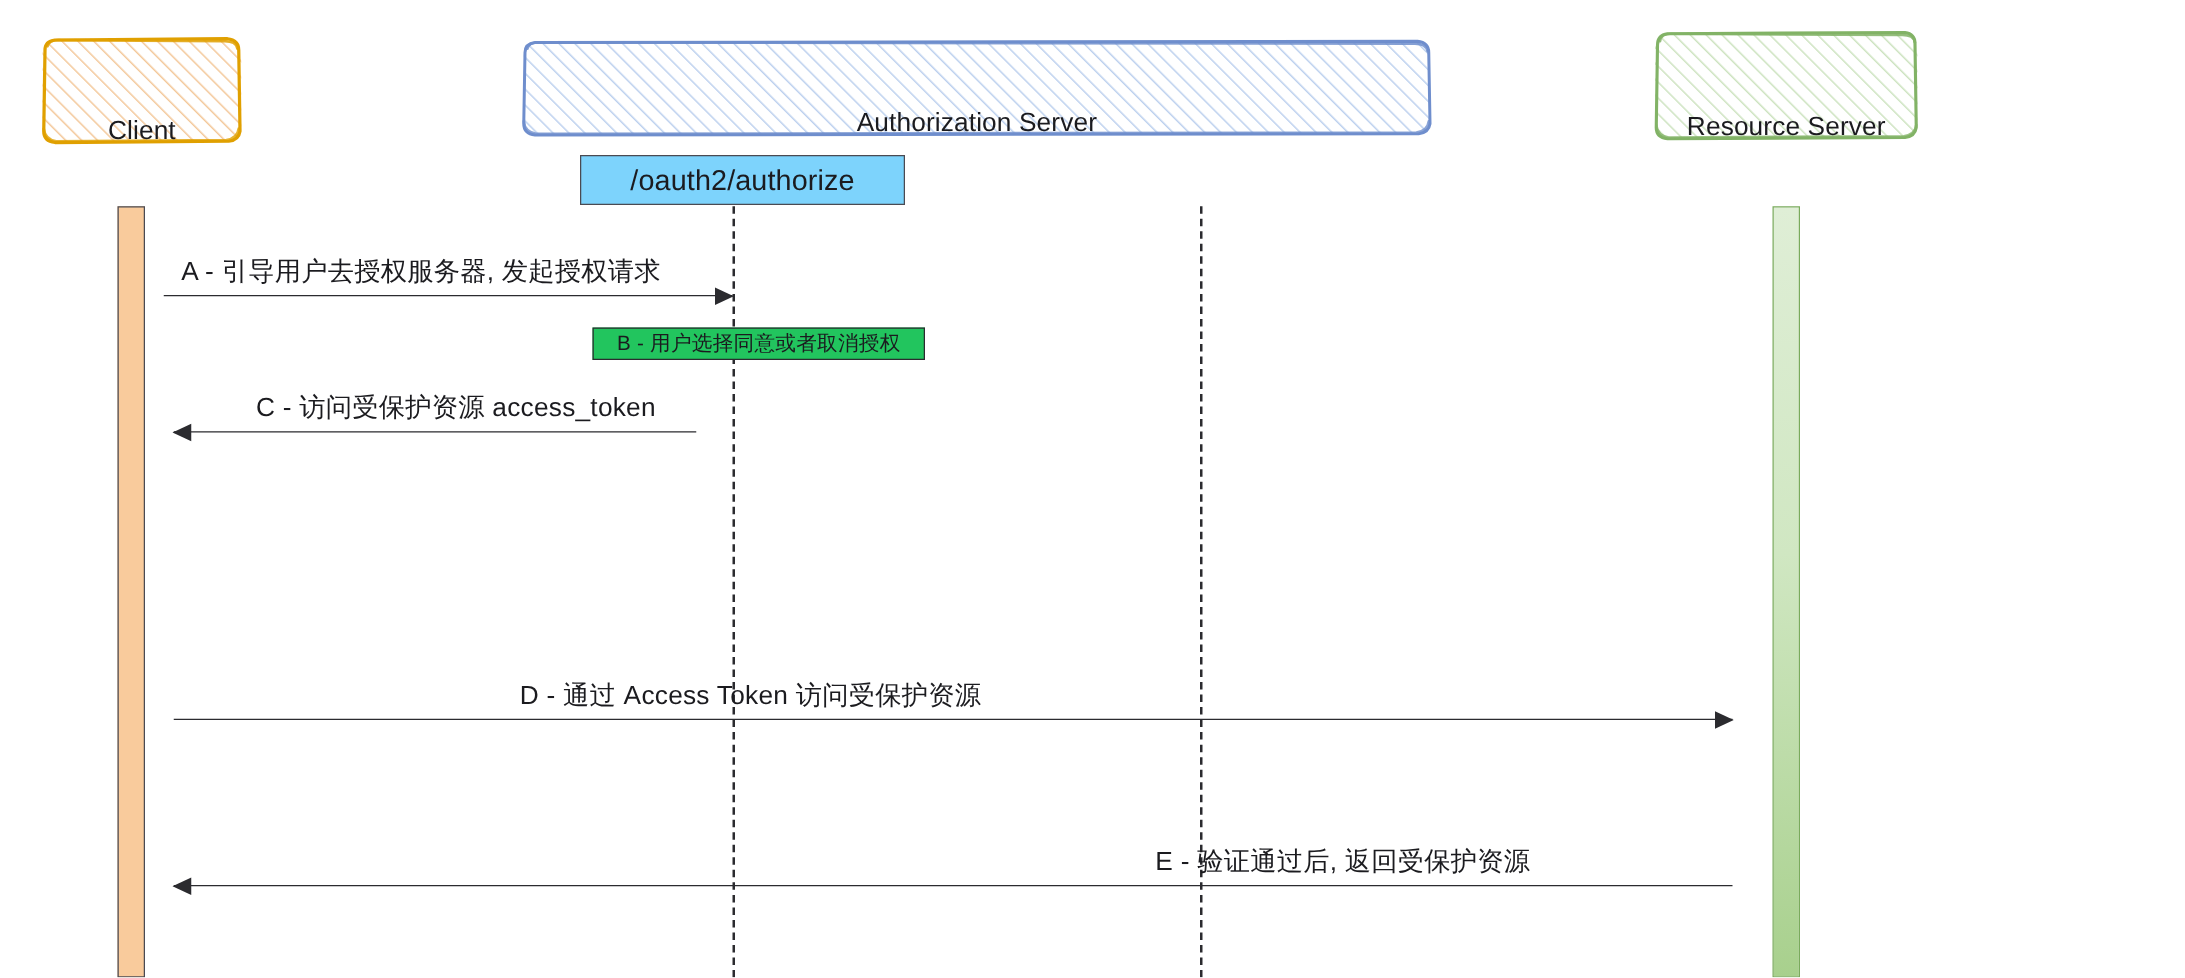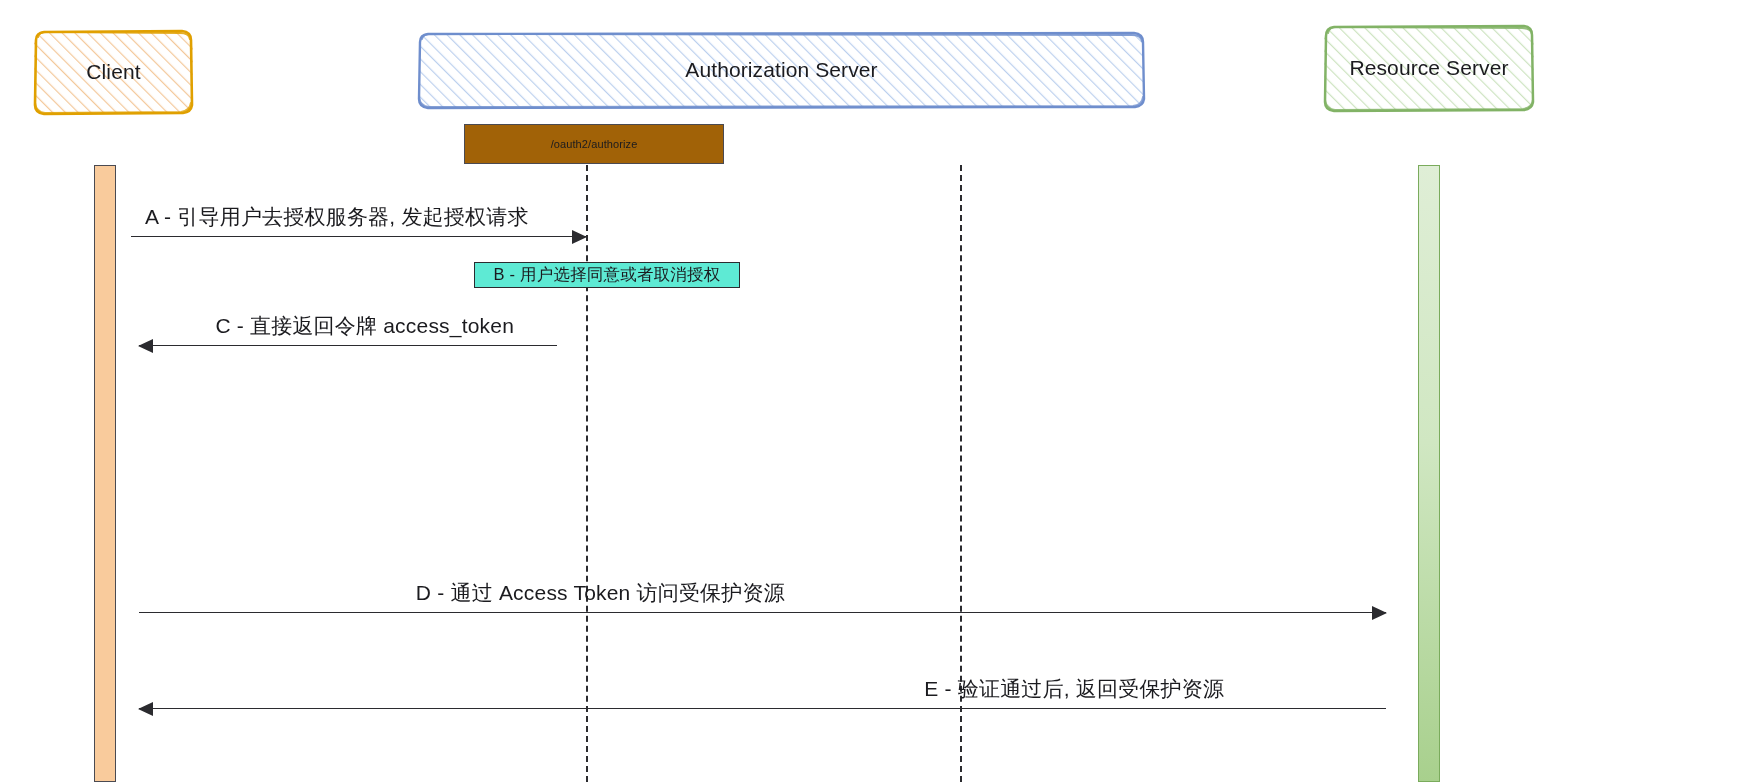--- a/index.html
+++ b/index.html
@@ -17,21 +17,21 @@
     height: 782px;
     background: #ffffff;
     overflow: hidden;
   }
 
   
   .sketch-box {
     position: absolute;
     box-sizing: border-box;
     display: flex;
-    align-items: center;
+    align-items: flex-end;
     justify-content: center;
   }
   .sketch-box .sk-svg {
     position: absolute;
     top: 0; left: 0;
     width: 100%;
     height: 100%;
     overflow: visible;
   }
   .sketch-box .sk-label {
@@ -40,27 +40,27 @@
     color: #1b1b1f;
     font-size: 21px;
     letter-spacing: .1px;
     white-space: nowrap;
   }
 
   
   .endpoint-box {
     position: absolute;
     box-sizing: border-box;
-    background: #a16207;
+    background: #7dd3fc;
     border: 1.6px solid #4a4a52;
     display: flex;
     align-items: center;
     justify-content: center;
     color: #1b1b1f;
-    font-size: 11px;
+    font-size: 23px;
     letter-spacing: .1px;
     white-space: nowrap;
   }
 
   
   .lifebar {
     position: absolute;
     box-sizing: border-box;
   }
   .lifebar.client {
@@ -120,21 +120,21 @@
   }
   .msg .caption.center {
     left: 50%;
     transform: translateX(-50%);
   }
 
   
   .note-box {
     position: absolute;
     box-sizing: border-box;
-    background: #5eead4;
+    background: #22c55e;
     border: 1.6px solid #2b2b2f;
     display: flex;
     align-items: center;
     justify-content: center;
     color: #1b1b1f;
     font-size: 16.5px;
     letter-spacing: .2px;
     white-space: nowrap;
     padding: 2px 6px;
     text-align: right;
@@ -205,24 +205,24 @@
     <div class="line"></div>
     <div class="head right"></div>
     <div class="caption" style="left:14px;">A - 引导用户去授权服务器, 发起授权请求</div>
   </div>
 
   <div class="note-box" style="left:474px; top:262px; width:266px; height:26px;">B - 用户选择同意或者取消授权</div>
 
   <div class="msg" style="left:139px; top:345px; width:418px;">
     <div class="line"></div>
     <div class="head left"></div>
-    <div class="caption center" style="left:54%;">C - 直接返回令牌  access_token</div>
-  </div>
-
-  <div class="msg" style="left:139px; top:612px; width:1247px;">
+    <div class="caption center" style="left:54%;">C - 访问受保护资源  access_token</div>
+  </div>
+
+  <div class="msg" style="left:139px; top:575px; width:1247px;">
     <div class="line"></div>
     <div class="head right"></div>
     <div class="caption center" style="left:37%;">D - 通过 Access Token 访问受保护资源</div>
   </div>
 
   <div class="msg" style="left:139px; top:708px; width:1247px;">
     <div class="line"></div>
     <div class="head left"></div>
     <div class="caption center" style="left:75%;">E - 验证通过后, 返回受保护资源</div>
   </div>

